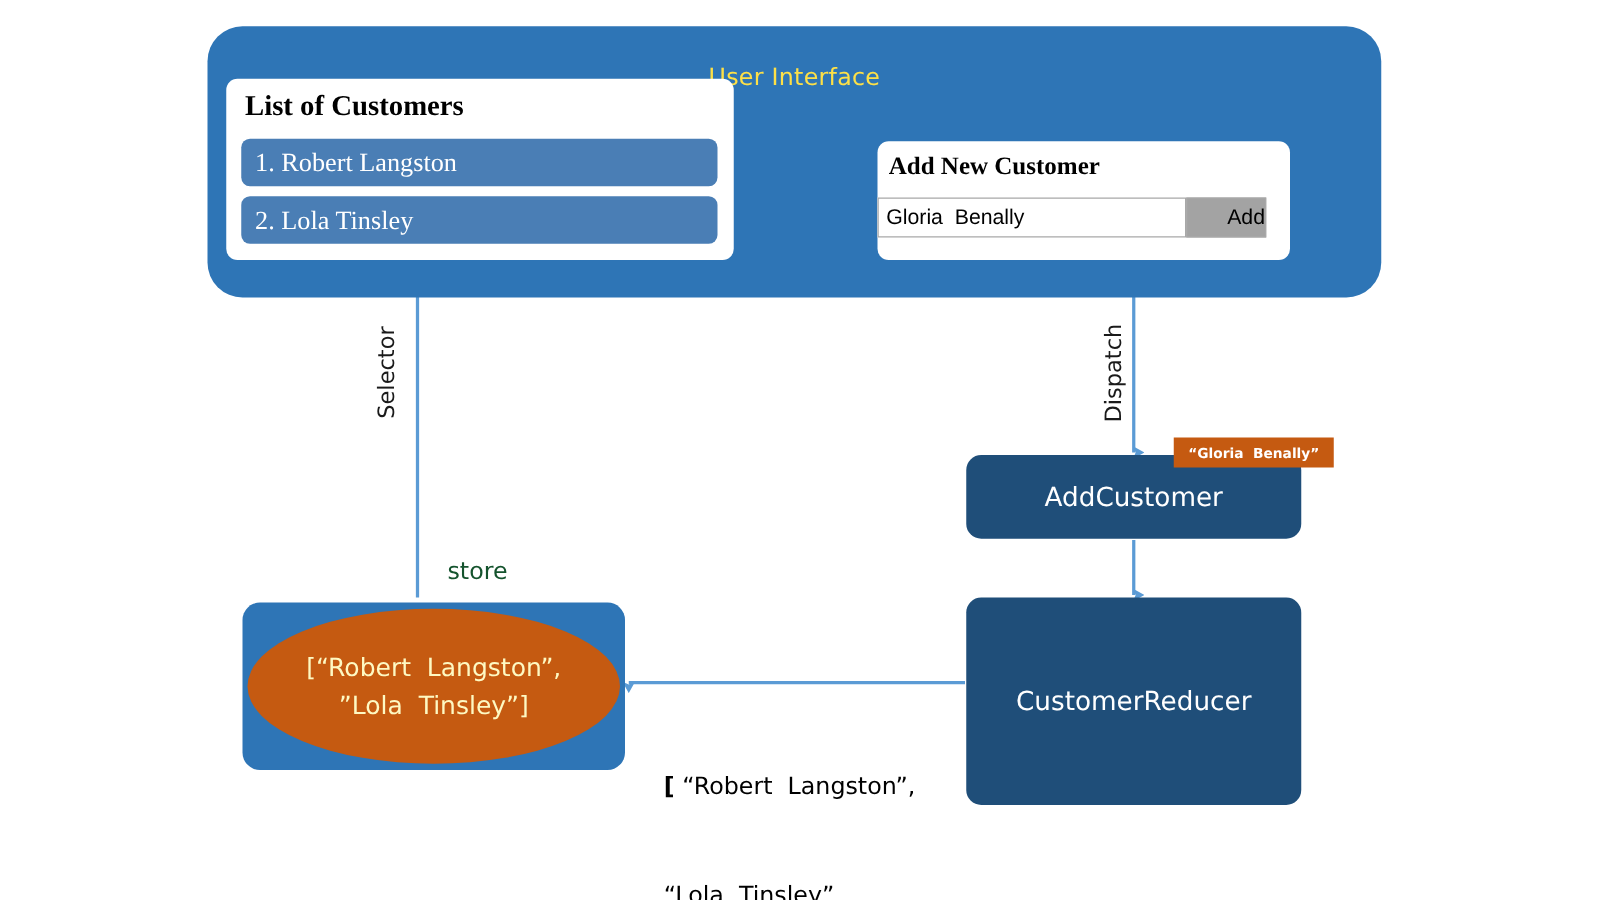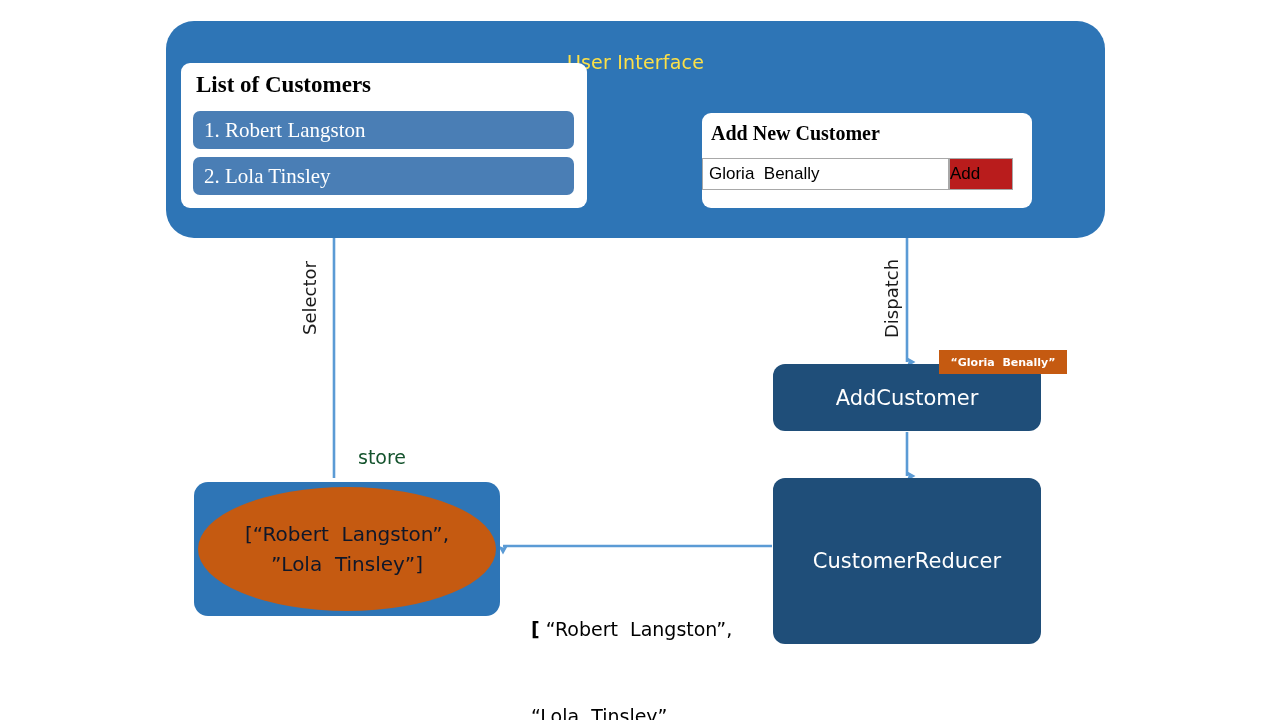--- a/index.html
+++ b/index.html
@@ -132,23 +132,23 @@
     white-space: pre;
     overflow: hidden;
   }
   .add-btn {
     position: absolute;
     left: 247px;
     top: 0;
     width: 64px;
     height: 32px;
     border: 1px solid #a8a8a8;
-    background: #b91c1c;
+    background: #a3a3a3;
     box-sizing: border-box;
-    text-align: left;
+    text-align: right;
     font-family: "Liberation Sans", sans-serif;
     font-size: 17px;
     color: #000000;
     line-height: 30px;
   }
 
   
   .proc-box {
     position: absolute;
     background: #1F4E79;
@@ -203,21 +203,21 @@
     border-radius: 14px;
   }
   #store-ellipse {
     position: absolute;
     left: 198px;
     top: 487px;
     width: 298px;
     height: 124px;
     background: #C55A11;
     border-radius: 50%;
-    color: #0f172a;
+    color: #fef9c3;
     font-family: "DejaVu Sans", sans-serif;
     font-size: 20px;
     line-height: 30px;
     display: flex;
     flex-direction: column;
     align-items: center;
     justify-content: center;
     text-align: center;
     white-space: pre;
   }

